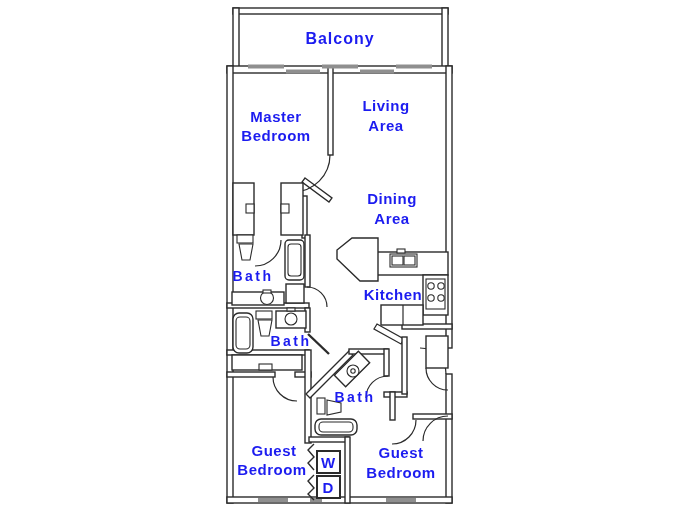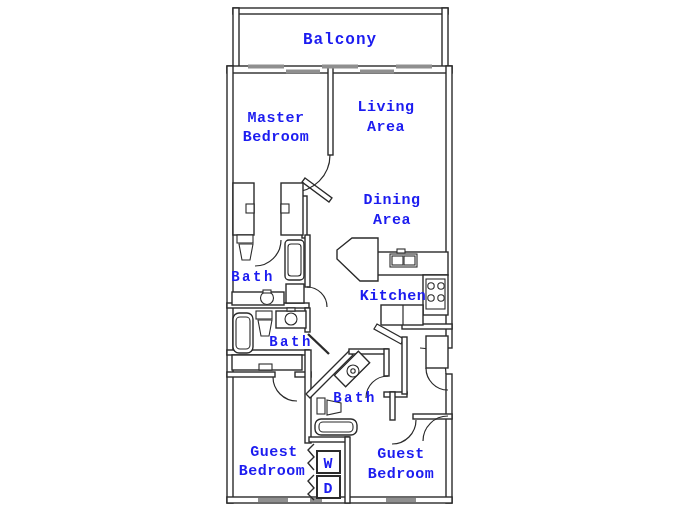--- a/index.html
+++ b/index.html
@@ -3,21 +3,21 @@
 <meta charset="utf-8">
 <style>
   :root{
     --wall:#2b2b2b;
     --label:#1c1cf0;
     --window:#8f8f8f;
     --bg:#ffffff;
   }
   html,body{margin:0;padding:0;background:var(--bg);}
   .stage{position:relative;width:683px;height:512px;background:var(--bg);overflow:hidden;
-         font-family:Liberation Mono, monospace;}
+         font-family:Liberation Sans, sans-serif;}
   svg{display:block;}
   .wall{fill:#ffffff;stroke:var(--wall);stroke-width:1.4;}
   .diag{fill:#ffffff;stroke:var(--wall);stroke-width:1.3;}
   .fix{fill:#ffffff;stroke:var(--wall);stroke-width:1.4;}
   .fix2{fill:#ffffff;stroke:var(--wall);stroke-width:1.1;}
   .arc{fill:none;stroke:var(--wall);stroke-width:1.2;}
   .leaf{fill:none;stroke:var(--wall);stroke-width:2.4;}
   .zig{fill:none;stroke:var(--wall);stroke-width:1.4;}
   .win{fill:var(--window);stroke:none;}
   .wdbox{fill:#ffffff;stroke:var(--wall);stroke-width:2;}

